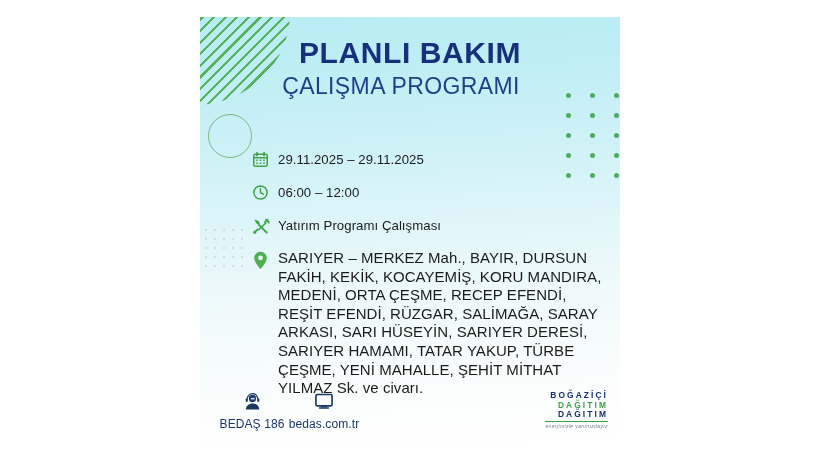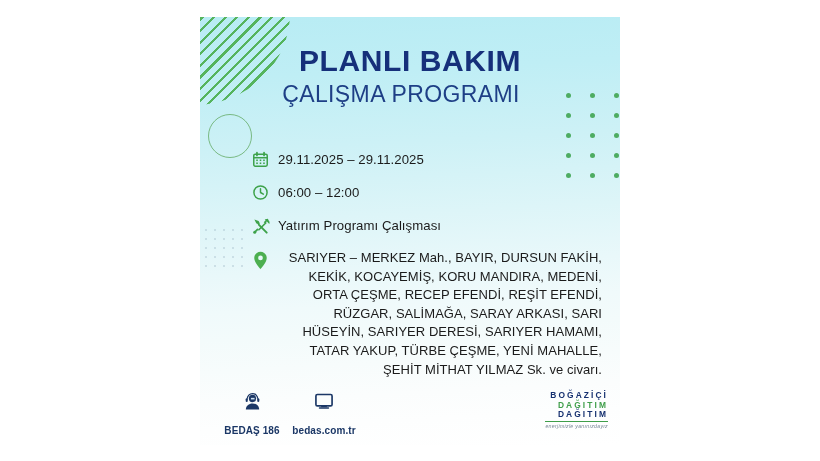--- a/index.html
+++ b/index.html
@@ -89,21 +89,21 @@
     height: 5px;
     border-radius: 50%;
     background: #4eac62;
     display: block;
   }
 
   
   .header {
     position: absolute;
     left: 0;
-    top: 28px;
+    top: 20px;
     width: 420px;
     text-align: center;
   }
   .title-main {
     color: #16307a;
     font-size: 30px;
     font-weight: bold;
     letter-spacing: .6px;
     line-height: 1.05;
     margin: 0;
@@ -140,24 +140,23 @@
   }
   .info-row .txt {
     color: #1b1b1b;
     font-size: 13.2px;
     line-height: 1.45;
     letter-spacing: .05px;
   }
   .row-address { margin-bottom: 0; }
   .row-address .ic { padding-top: 2px; }
   .row-address .txt {
-    font-size: 13px;
+    font-size: 15px;
     line-height: 18.6px;
     max-width: 330px;
-    text-align: right;
   }
 
   
   .footer {
     position: absolute;
     left: 0;
     top: 372px;
     width: 420px;
     height: 56px;
   }
@@ -172,26 +171,25 @@
     width: 72px;
     text-align: center;
   }
   .contact-item .ci-icon {
     height: 24px;
     display: flex;
     align-items: center;
     justify-content: center;
   }
   .contact-item .ci-label {
-    margin-top: 12px;
-    font-size: 10px;
+    margin-top: 4px;
+    font-size: 12px;
     color: #1b3766;
     letter-spacing: .1px;
     white-space: nowrap;
-    font-weight: bold;
   }
 
   .brand {
     position: absolute;
     right: 12px;
     top: 2px;
     text-align: right;
   }
   .brand-line {
     font-size: 8.4px;

